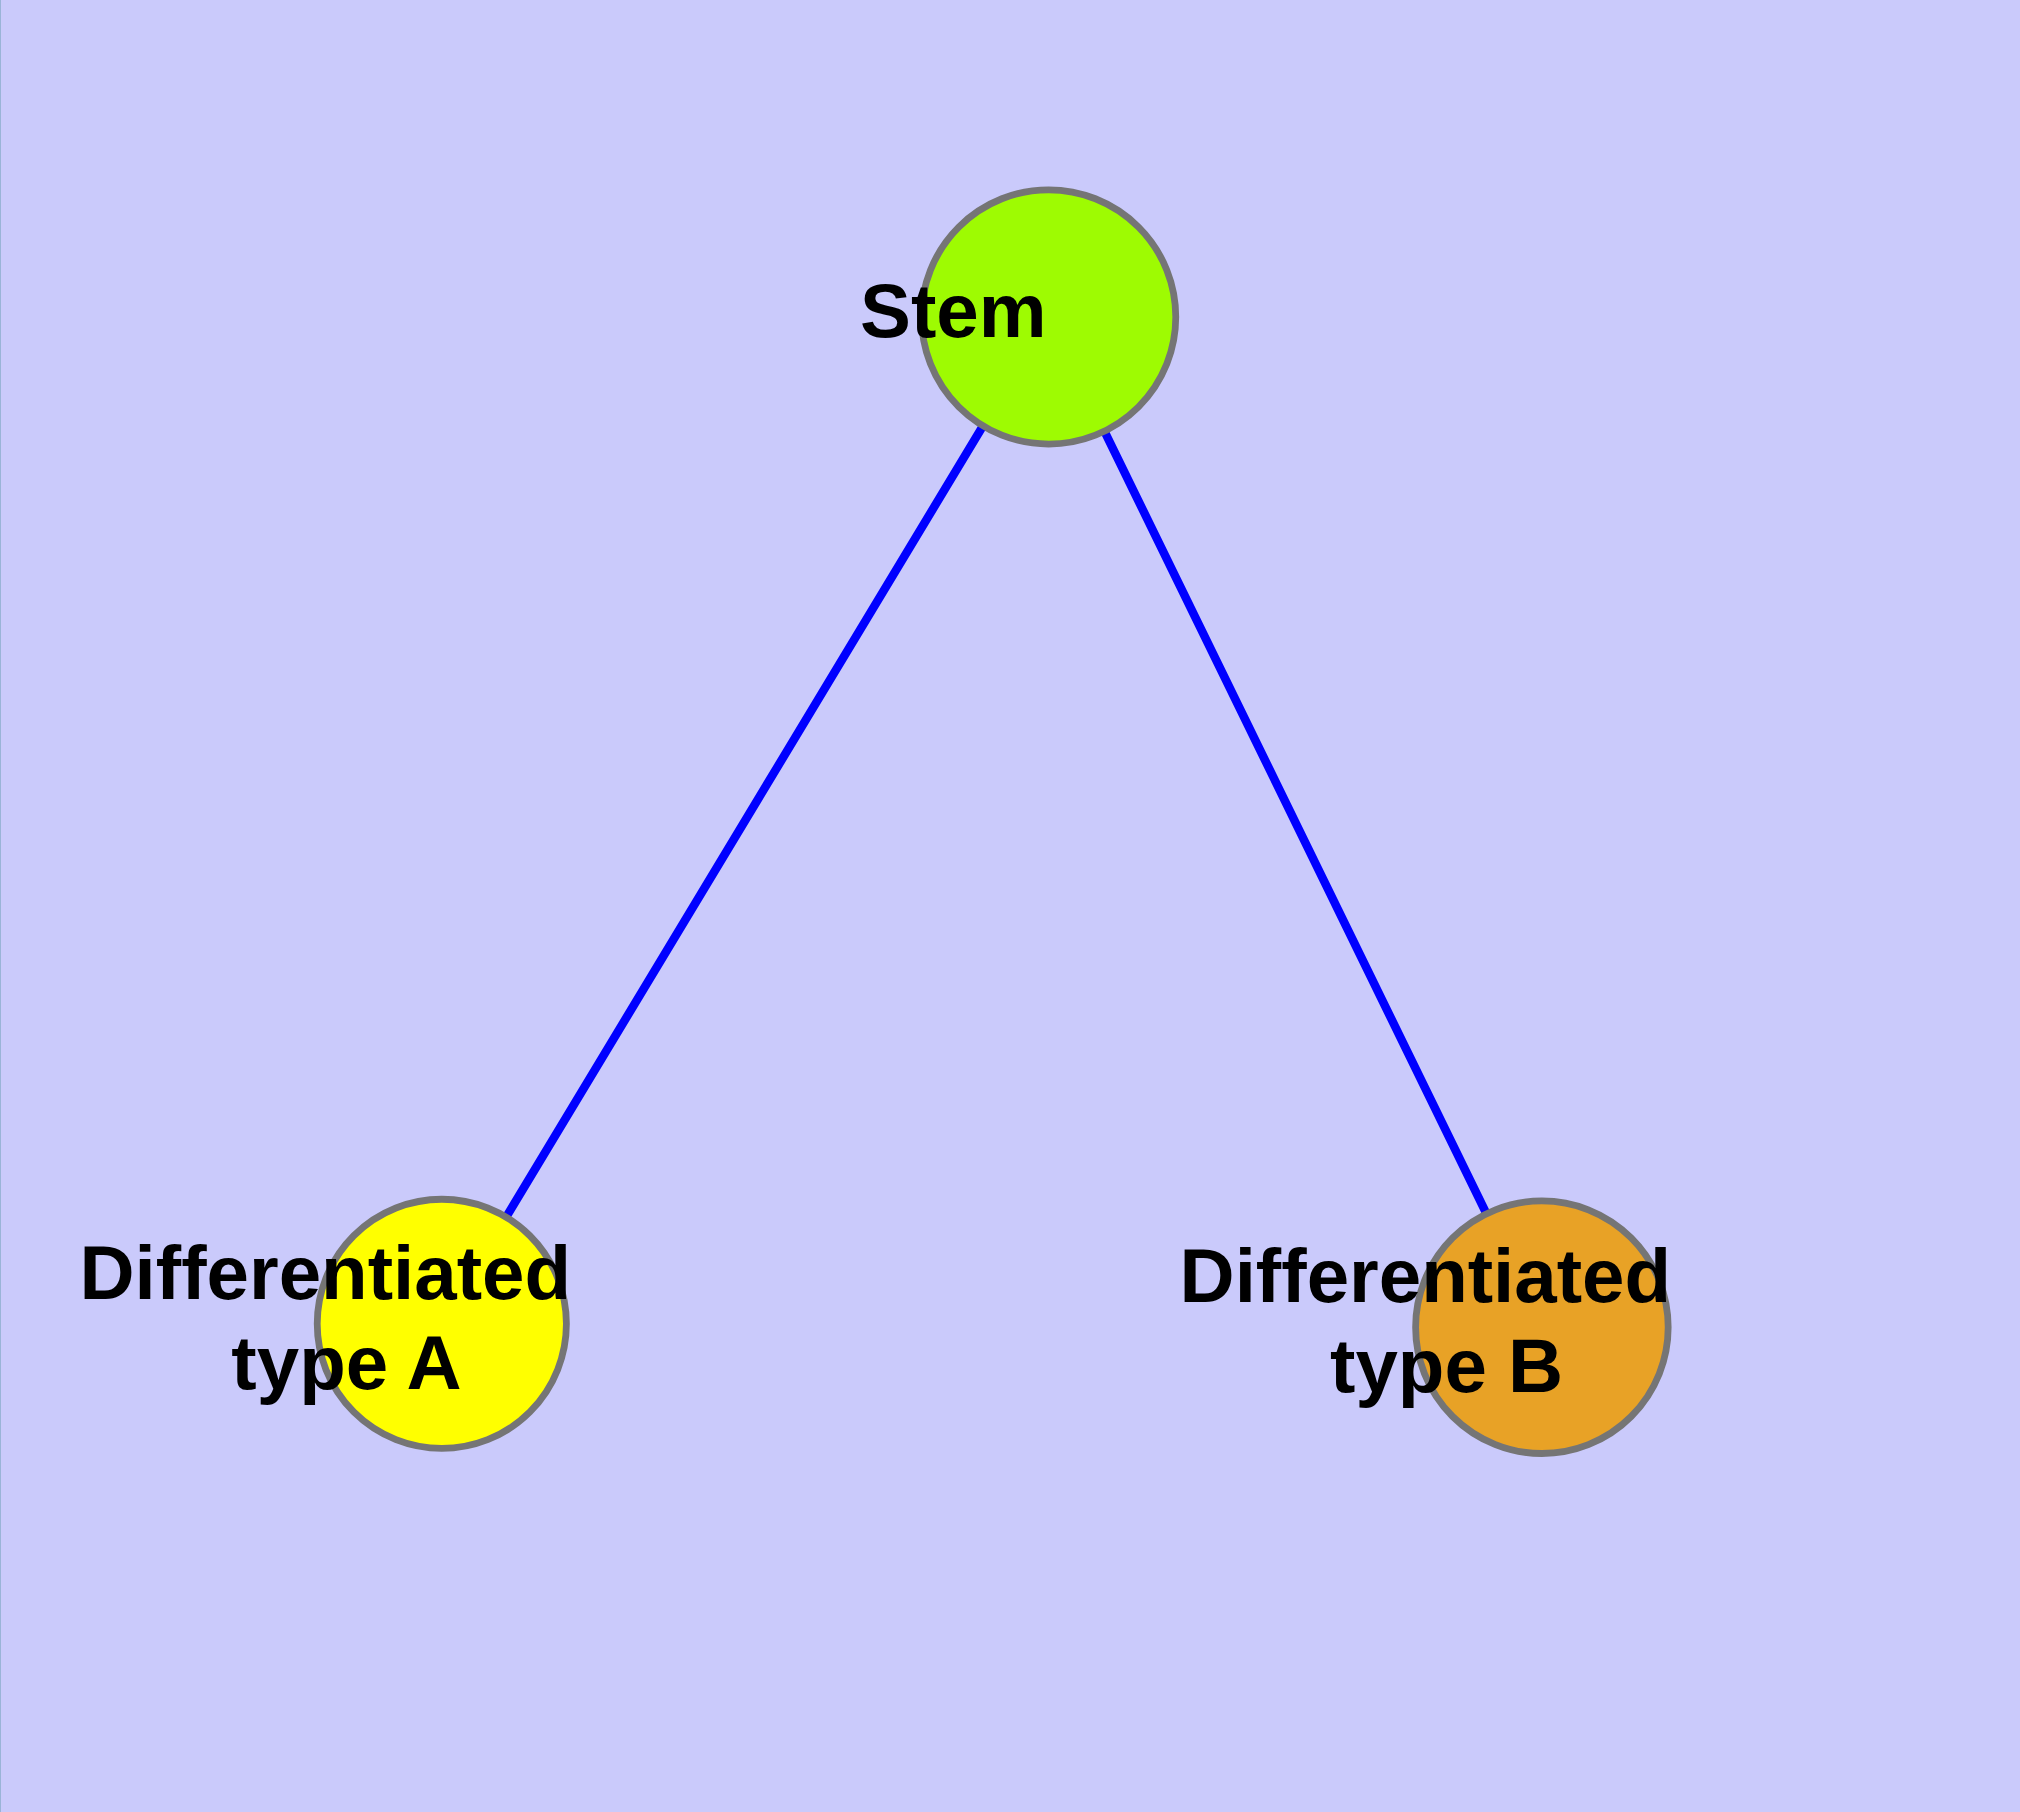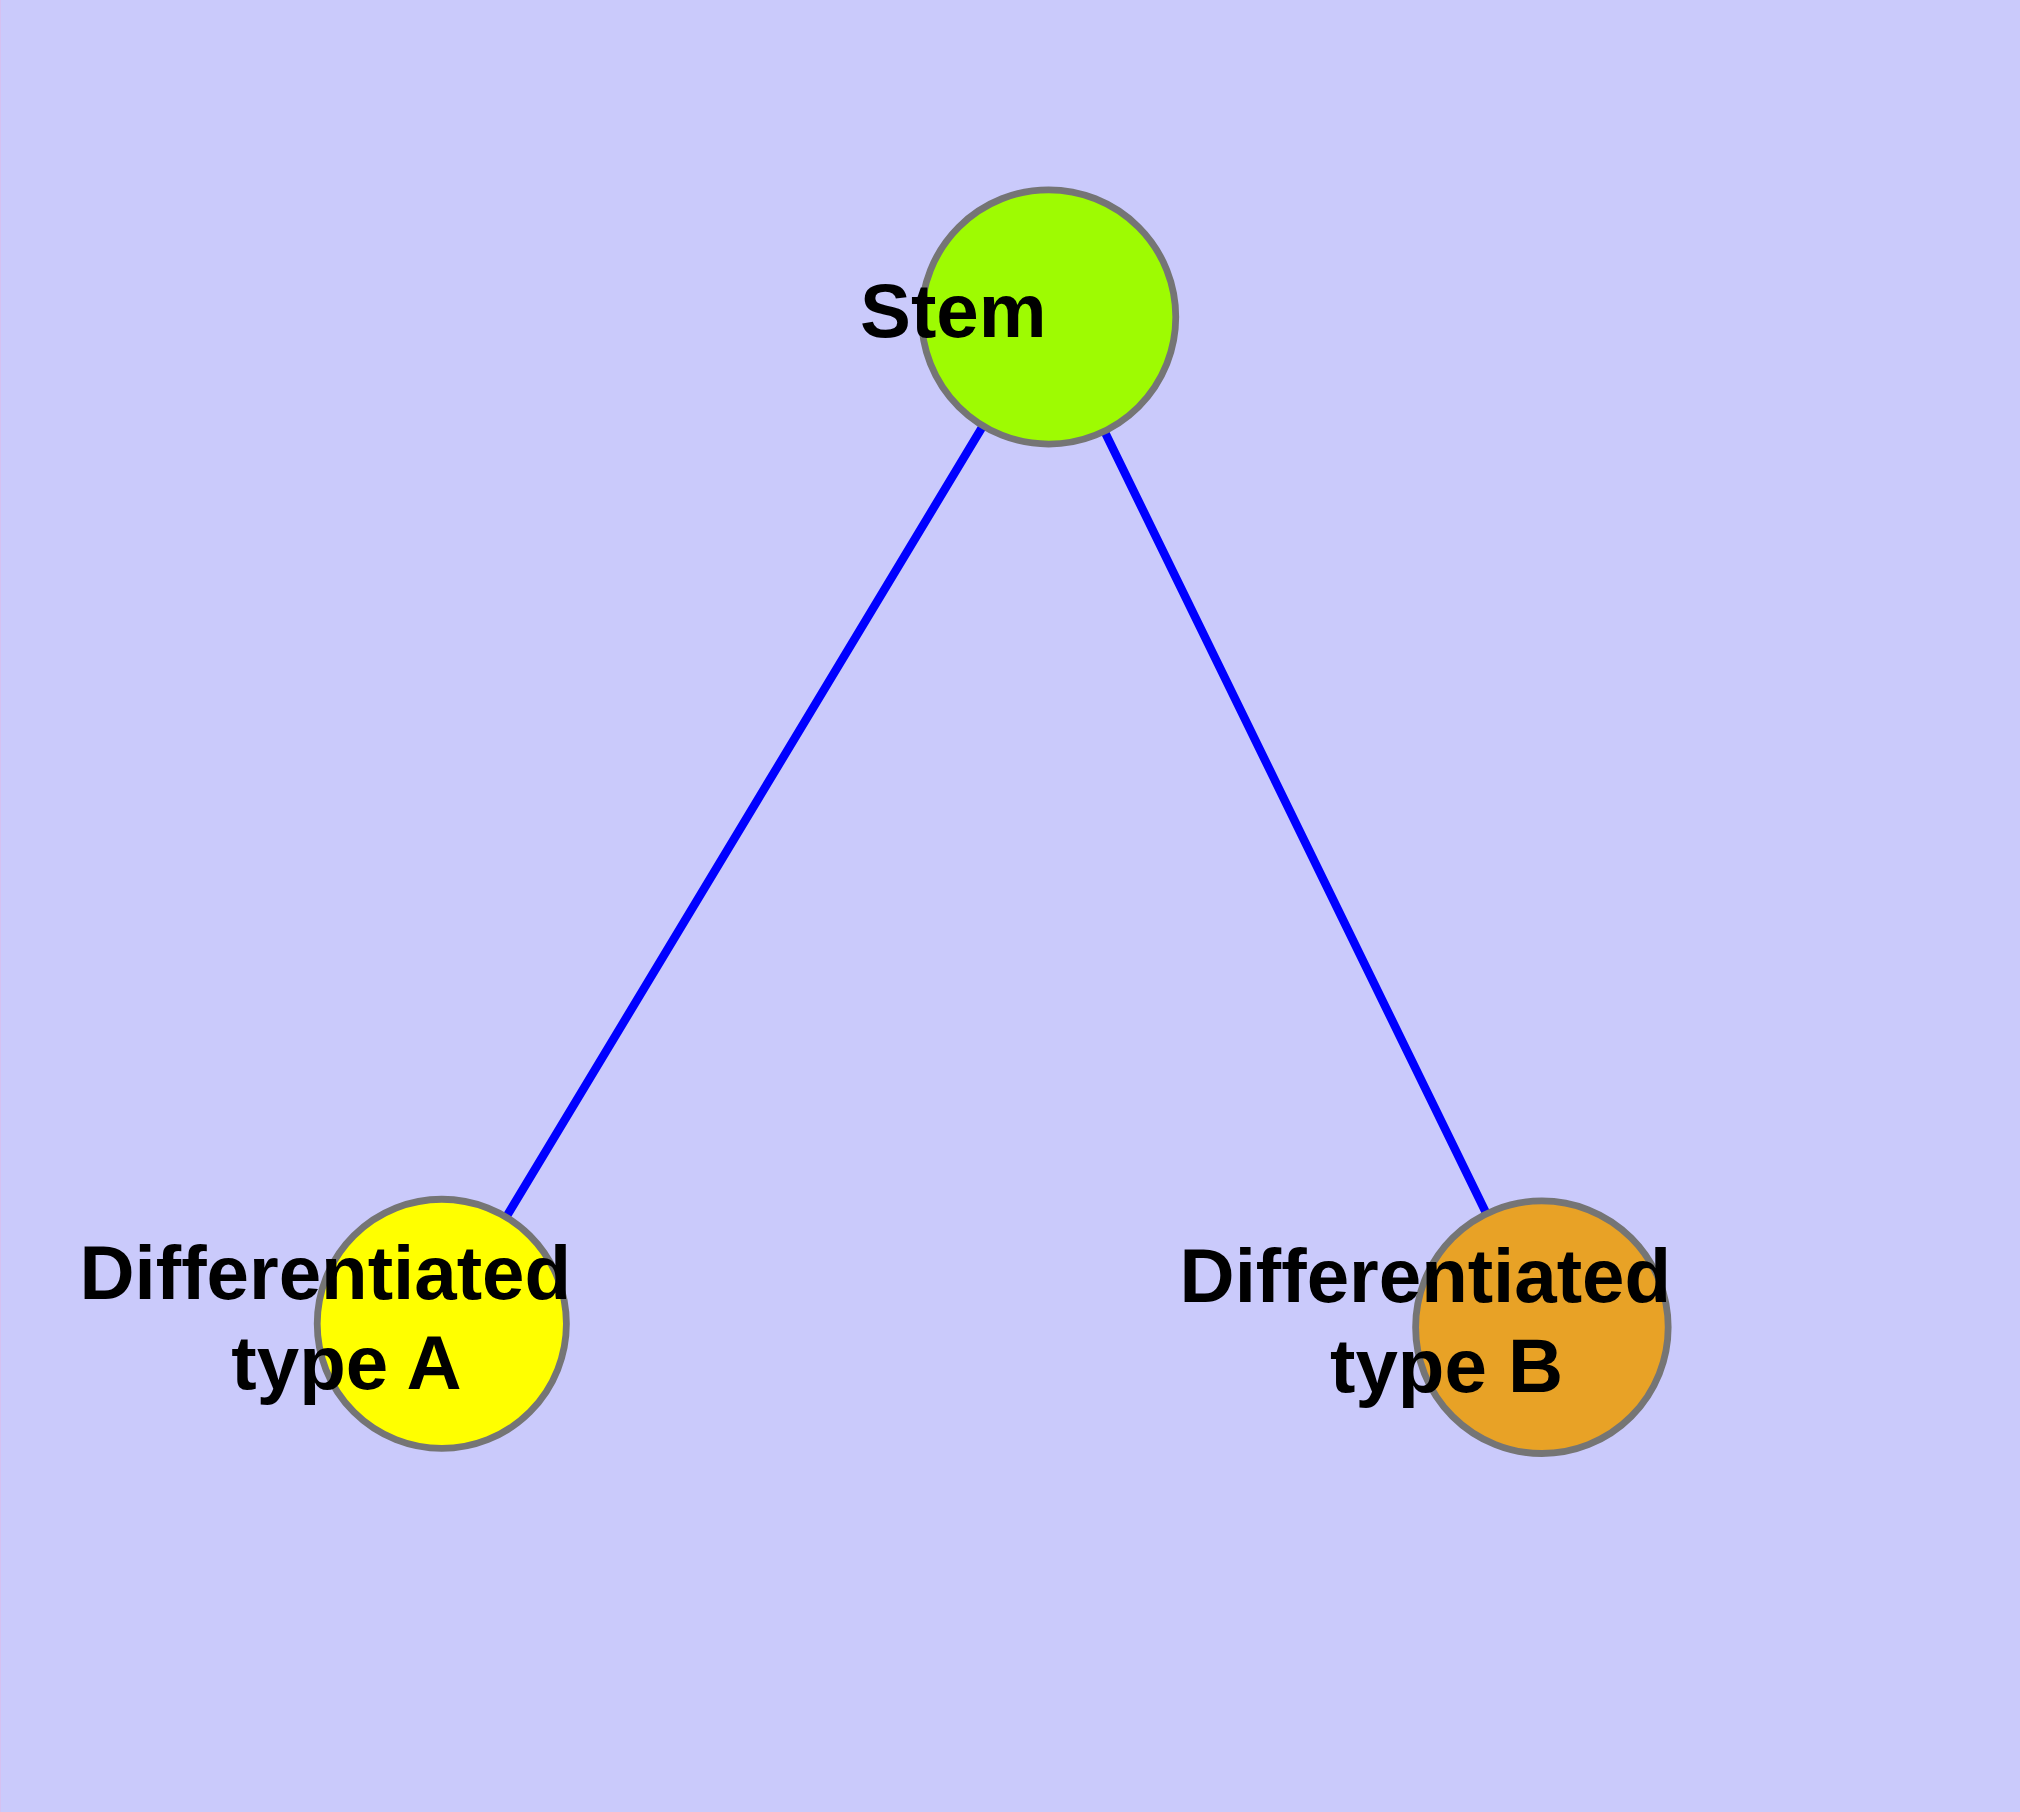--- a/index.html
+++ b/index.html
@@ -11,21 +11,21 @@
   body {
     width: 2021px;
     height: 1812px;
     overflow: hidden;
     font-family: "Liberation Sans", sans-serif;
   }
   #graph-canvas {
     position: relative;
     width: 2021px;
     height: 1812px;
-    background: #f9a8d4;
+    background: #0f766e;
   }
   #graph-svg {
     position: absolute;
     top: 0;
     left: 0;
     width: 2021px;
     height: 1812px;
     display: block;
   }
   .node-label {

